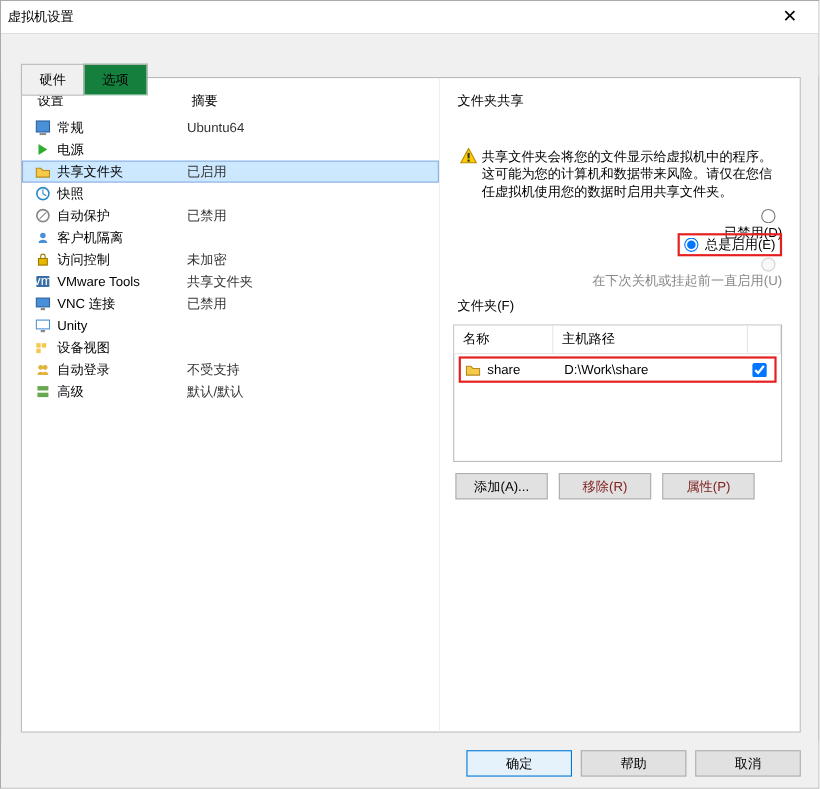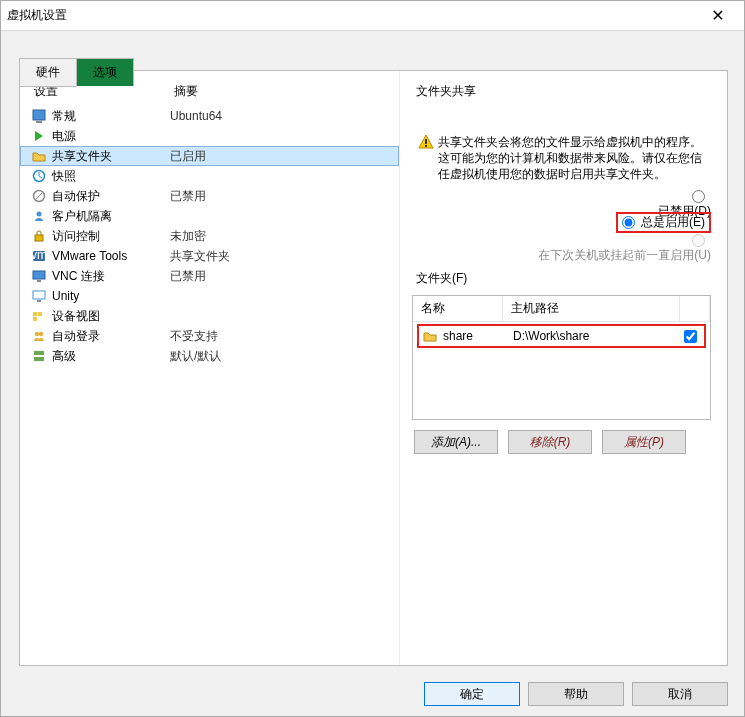--- a/index.html
+++ b/index.html
@@ -32,21 +32,21 @@
   .red-box { border: 2px solid #e62020; padding: 0 4px; display: inline-flex; align-items: center; }
   .folders-box { border: 1px solid #bbb; background: #fff; margin-top: 4px; flex: 0 0 125px; display: flex; flex-direction: column; }
   .folders-head { display: flex; border-bottom: 1px solid #e6e6e6; background: #fff; }
   .folders-head div { padding: 4px 8px; border-right: 1px solid #e6e6e6; }
   .folders-body-wrap { border: 2px solid #e62020; margin: 2px 4px; }
   .folders-row { display: flex; align-items: center; height: 20px; padding: 0 4px; }
   .folders-row .fic { width: 16px; margin-right: 4px; }
   .folders-row .fname { width: 70px; }
   .folders-row .fpath { flex: 1; }
   .folders-row .fchk { width: 30px; text-align: right; }
-  .folder-btns { display: flex; gap: 10px; margin-top: 10px; padding-left: 2px; font-style: italic; }
+  .folder-btns { display: flex; gap: 10px; margin-top: 10px; padding-left: 2px; }
   .btn { min-width: 84px; height: 24px; border: 1px solid #adadad; background: #e1e1e1; display: inline-flex; align-items: center; justify-content: center; padding: 0 10px; }
   .btn.disabled { color: #7f1d1d; }
   .btn.primary { border: 1px solid #0078d7; background: #e5f1fb; }
   .footer { display: flex; justify-content: flex-end; gap: 8px; padding: 8px 16px 10px 0; background: #f0f0f0; }
   svg { display: block; }
   .spacer { flex: 1; }
 </style>
 </head>
 <body>
 

